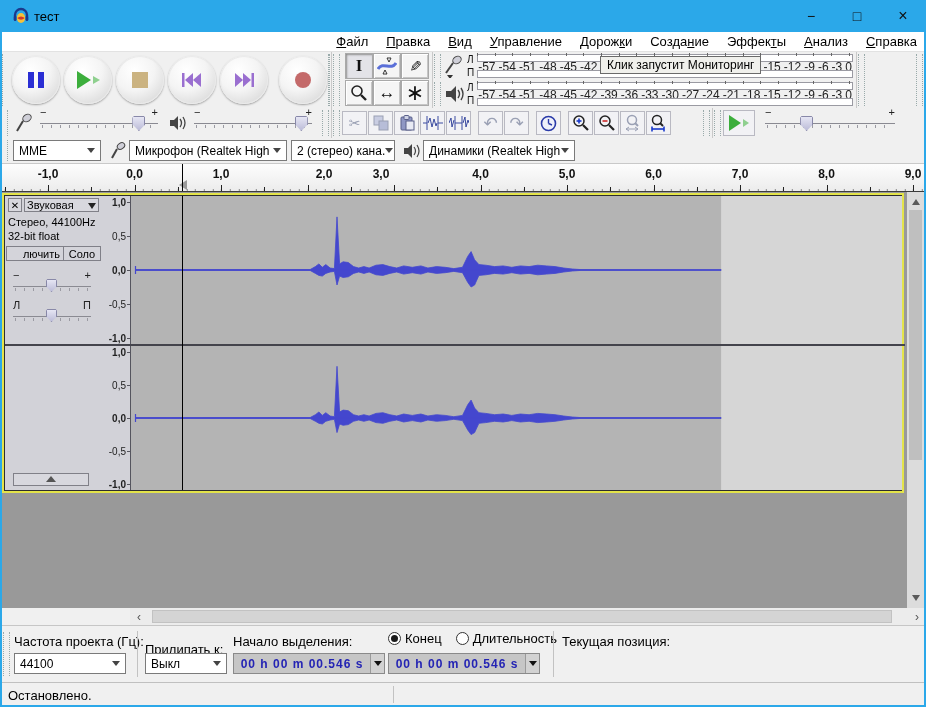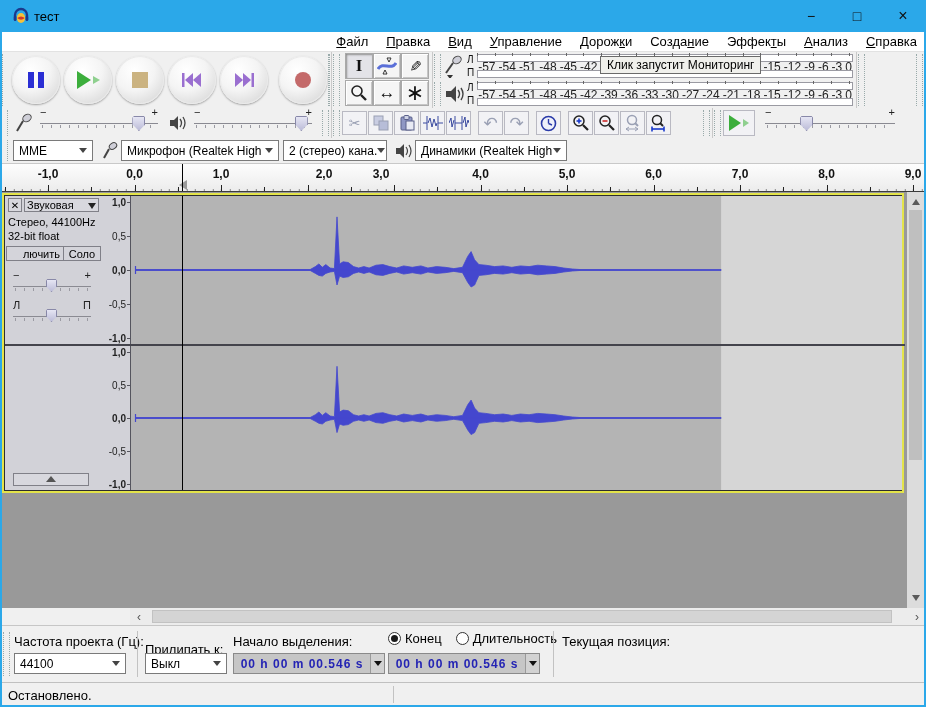--- a/index.html
+++ b/index.html
@@ -442,21 +442,21 @@
       <span class="sliderlab" style="left:0">−</span>
       <span class="sliderlab" style="right:0">+</span>
       <div class="line"></div>
         <div class="ticks"></div>
       <div class="thumb" id="speedthumb" style="left: 35.1px;"></div>
     </div>
   </div>
 
   <div class="tb" style="left:0;top:138px;width:926px;height:26px;border-bottom:1px solid #c9c9c9;">
     <div class="grip"></div>
-    <div class="combo" style="width:80px;margin-left:3px;">
+    <div class="combo" style="width:88px;margin-left:3px;">
       <span>MME</span>
         <span class="chev"></span>
     </div>
     <svg width="18" height="20" style="margin:0 2px 0 8px">
       <ellipse cx="12" cy="5" rx="4" ry="3" fill="#cfcfd8" stroke="#444" transform="rotate(-35 12 5)"></ellipse>
       <line x1="8" y1="8" x2="3" y2="17" stroke="#444" stroke-width="2"></line>
     </svg>
     <div class="combo" style="width:158px;">
       <span style="overflow:hidden">Микрофон (Realtek High D</span>
         <span class="chev"></span>

